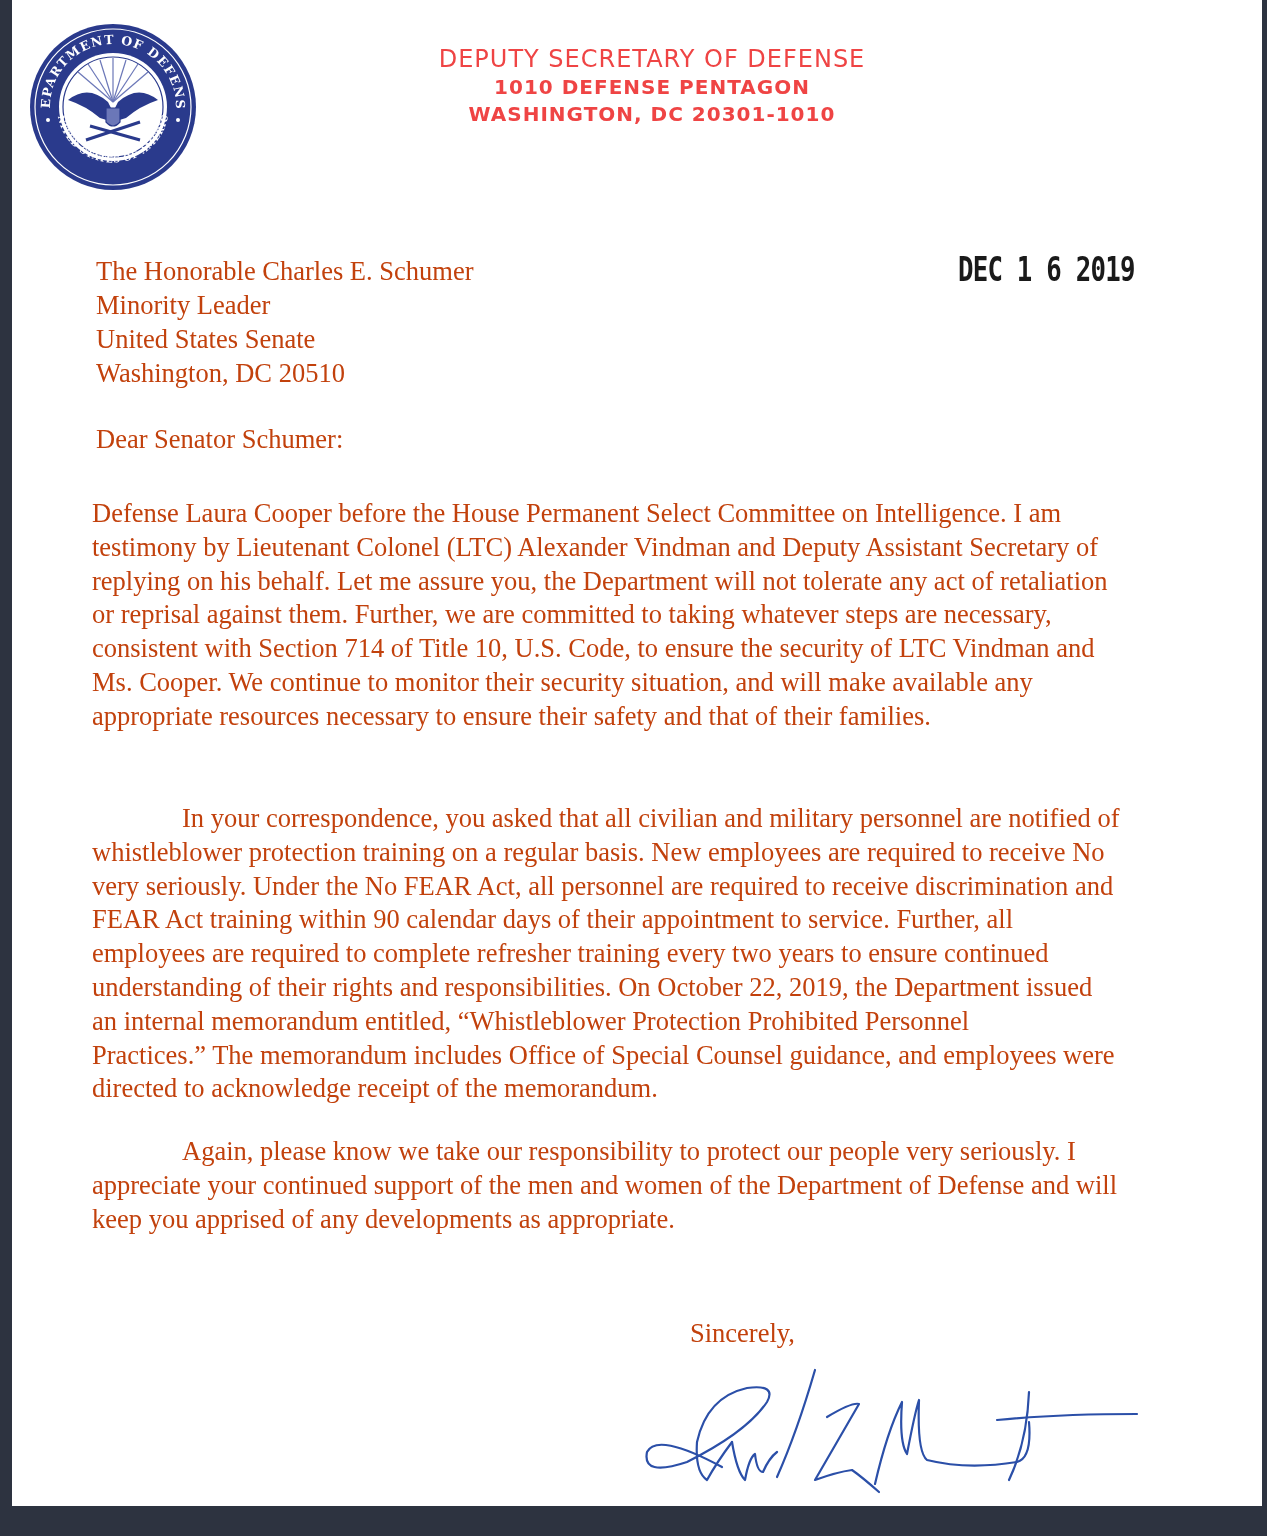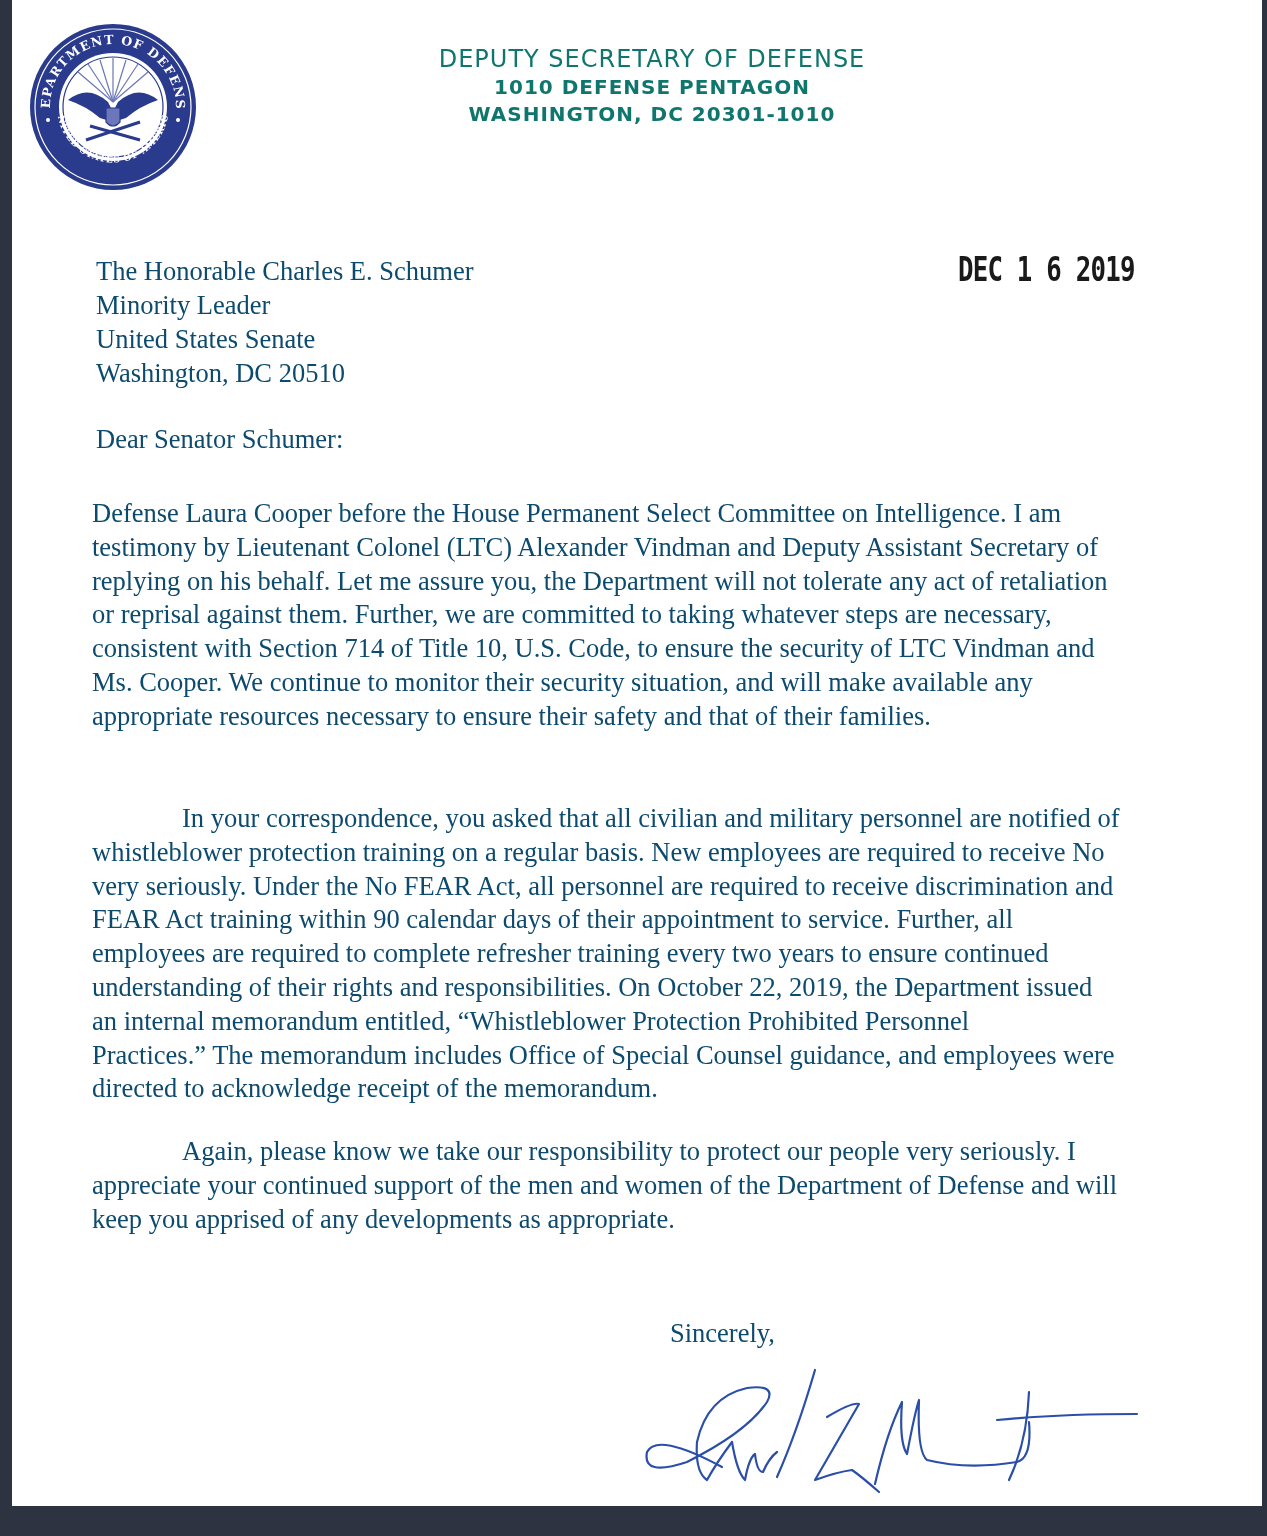--- a/index.html
+++ b/index.html
@@ -18,40 +18,40 @@
   .seal {
     position: absolute;
     left: 16px; top: 22px;
     width: 170px; height: 170px;
   }
   .letterhead {
     position: absolute;
     left: 300px; top: 44px;
     width: 680px;
     text-align: center;
-    color: #0f766e;
+    color: #ef4444;
     font-family: "DejaVu Sans", sans-serif;
     letter-spacing: 1px;
   }
   .letterhead .l1 { font-size: 24px; line-height: 30px; }
   .letterhead .l2, .letterhead .l3 { font-size: 20px; line-height: 27px; font-weight: bold; }
   .date-stamp {
     position: absolute;
     left: 946px; top: 250px;
     font-family: "DejaVu Sans Mono", monospace;
     font-weight: bold;
     font-size: 33px;
     color: #1a1a1a;
     letter-spacing: -1px;
     transform: scaleX(0.78);
     transform-origin: left top;
   }
   .text {
     font-family: "Liberation Serif", serif;
-    color: #0c4a6e;
+    color: #c2410c;
     font-size: 26.5px;
   }
   .address {
     position: absolute;
     left: 84px; top: 254px;
     line-height: 34px;
   }
   .salutation {
     position: absolute;
     left: 84px; top: 424px;
@@ -62,21 +62,21 @@
     width: 1140px;
     line-height: 33.8px;
   }
   .para .line { display: block; white-space: nowrap; }
   .para .line.indent { padding-left: 90px; }
   .p1 { top: 497px; }
   .p2 { top: 802px; }
   .p3 { top: 1135px; }
   .closing {
     position: absolute;
-    left: 658px; top: 1318px;
+    left: 678px; top: 1318px;
   }
   .signature {
     position: absolute;
     left: 625px; top: 1362px;
     width: 520px; height: 136px;
   }
 </style>
 </head>
 <body>
 

